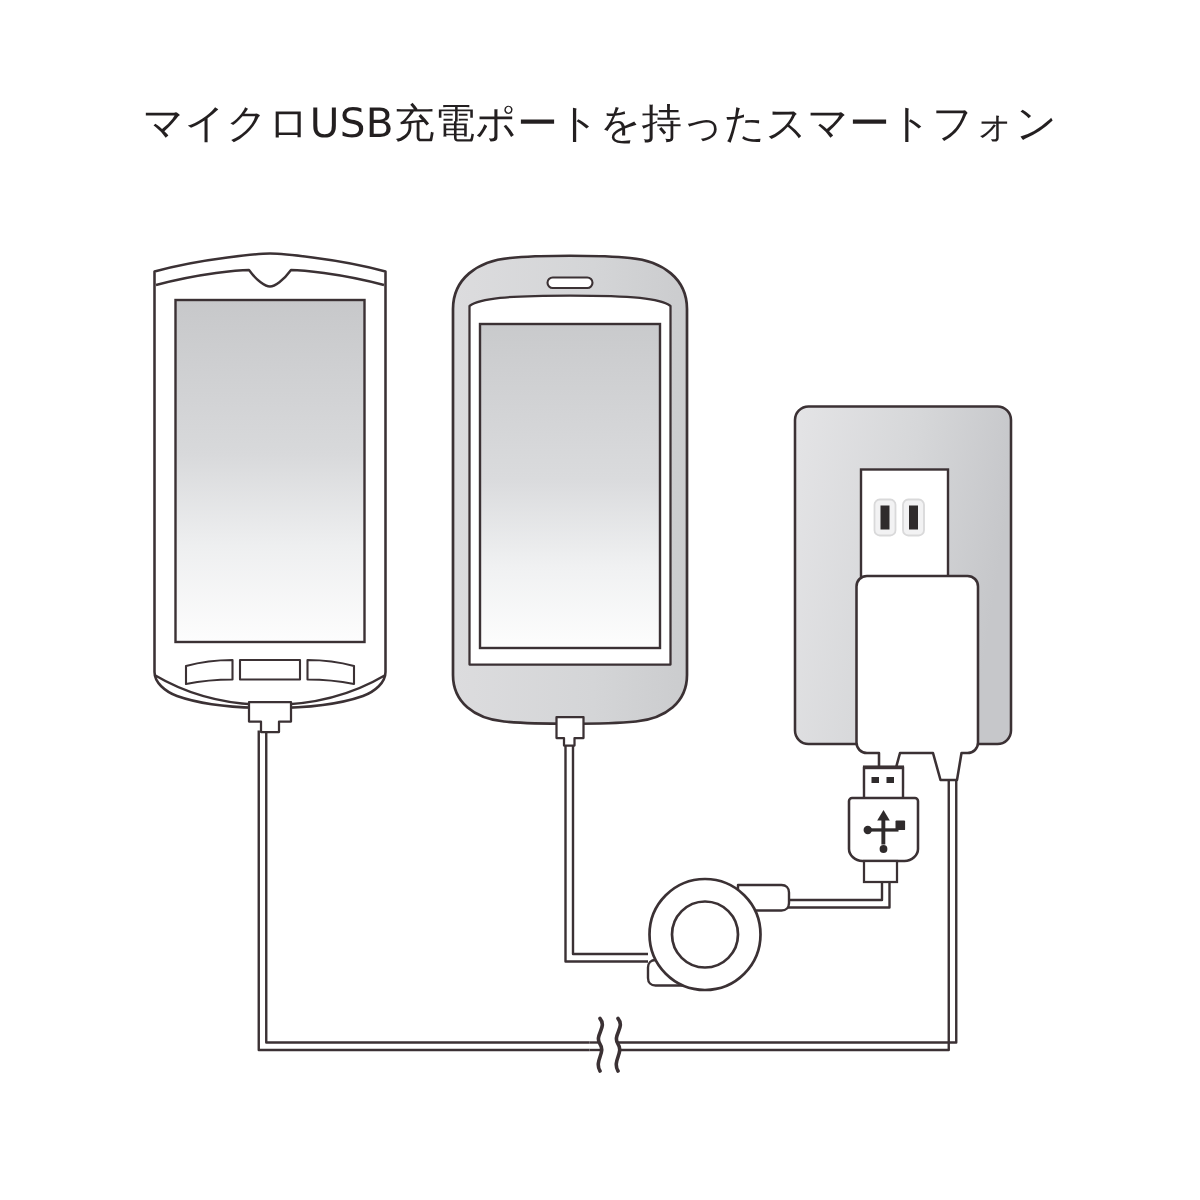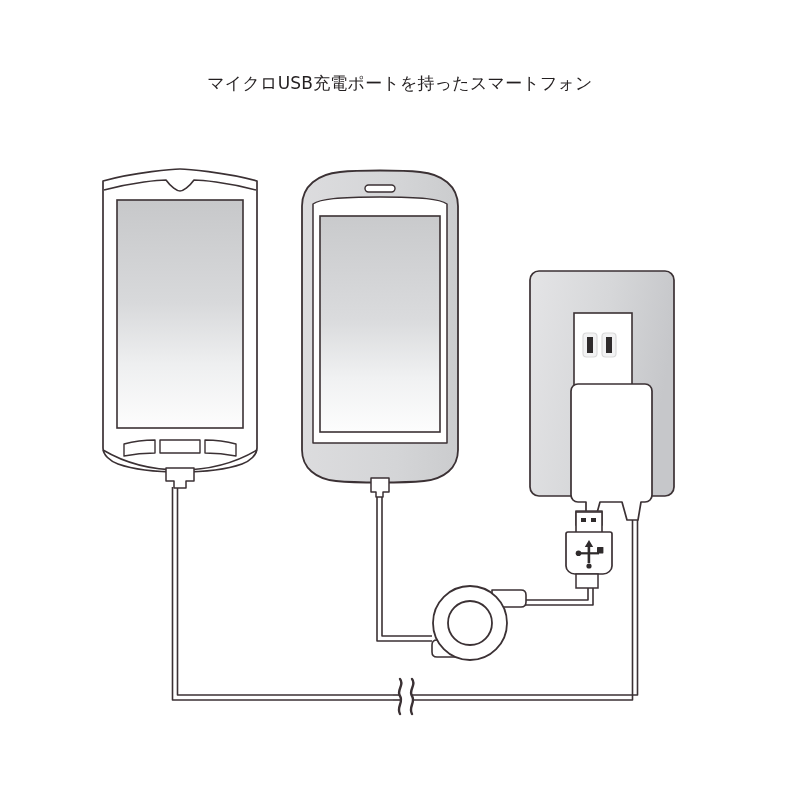--- a/index.html
+++ b/index.html
@@ -19,21 +19,21 @@
     width: 800px;
     height: 800px;
     background: #ffffff;
   }
   #figure-title {
     position: absolute;
     left: 0;
     top: 66px;
     width: 800px;
     text-align: center;
-    font-size: 17px;
+    font-size: 27px;
     line-height: 34px;
     letter-spacing: 0.2px;
     color: #231f20;
     font-family: "DejaVu Sans", "Liberation Sans", sans-serif;
     font-weight: 400;
     white-space: nowrap;
   }
   #scene {
     position: absolute;
     left: 0;

